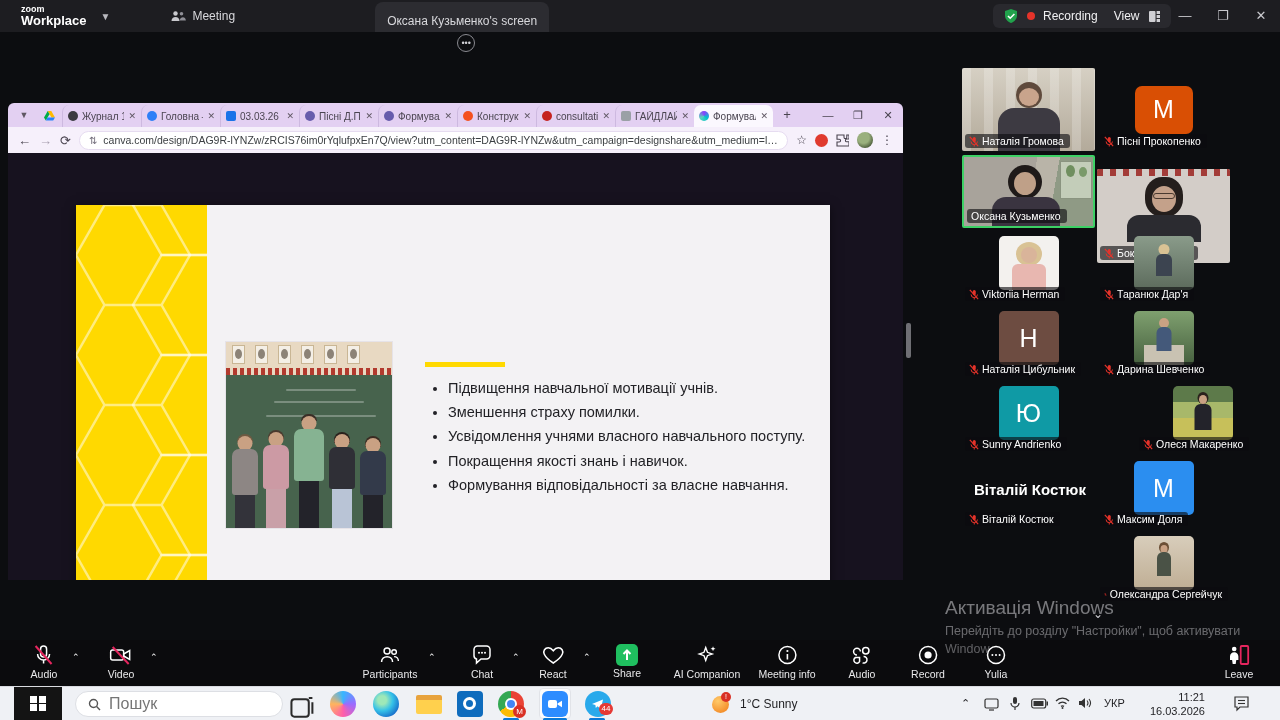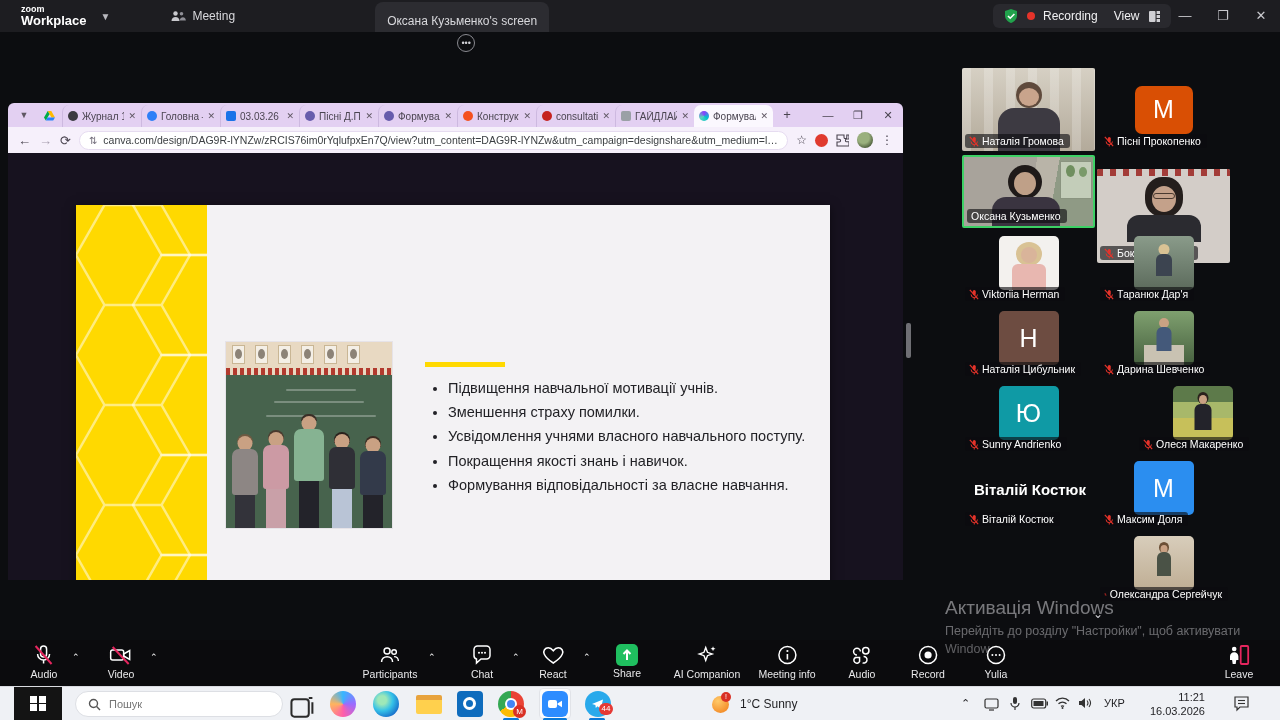--- a/index.html
+++ b/index.html
@@ -125,21 +125,21 @@
   
   #taskbar { position:absolute; left:0; top:686px; width:1280px; height:34px; background:#eff1f5;
     border-top:1px solid #d9dbe0; }
   #start-btn { position:absolute; left:14px; top:0; width:48px; height:33px; background:#141414;
     display:flex; align-items:center; justify-content:center; cursor:pointer; }
   .winlogo { display:grid; grid-template-columns:7px 7px; grid-template-rows:7px 7px; gap:1.5px; }
   .winlogo i { background:#fff; }
   #tsearch-pill { position:absolute; left:75px; top:4px; width:208px; height:26px; background:#fff;
     border:1px solid #dddfe4; border-radius:13px; display:flex; align-items:center; gap:8px;
     padding:0 12px; cursor:text; }
-  #tsearch-pill input { border:none; outline:none; font-size:11px; color:#737373;
+  #tsearch-pill input { border:none; outline:none; font-size:16px; color:#737373;
     font-family:"Liberation Sans",sans-serif; background:transparent; width:150px; }
   .tb-ic { position:absolute; top:4px; width:26px; height:26px; cursor:pointer; }
   .underline { position:absolute; top:31px; width:16px; height:2.5px; background:#0a78d7; border-radius:2px; }
   .zoom-hl { position:absolute; left:539px; top:1px; width:32px; height:31px; background:#fbfbfd;
     border:1px solid #e1e3e8; border-radius:4px; }
   .tray-txt { position:absolute; font-size:11px; color:#1f1f22; cursor:default; }
   .badge { position:absolute; border-radius:50%; color:#fff; text-align:center; }
 
   
   #watermark { position:absolute; left:945px; top:597px; z-index:60; pointer-events:none; }

